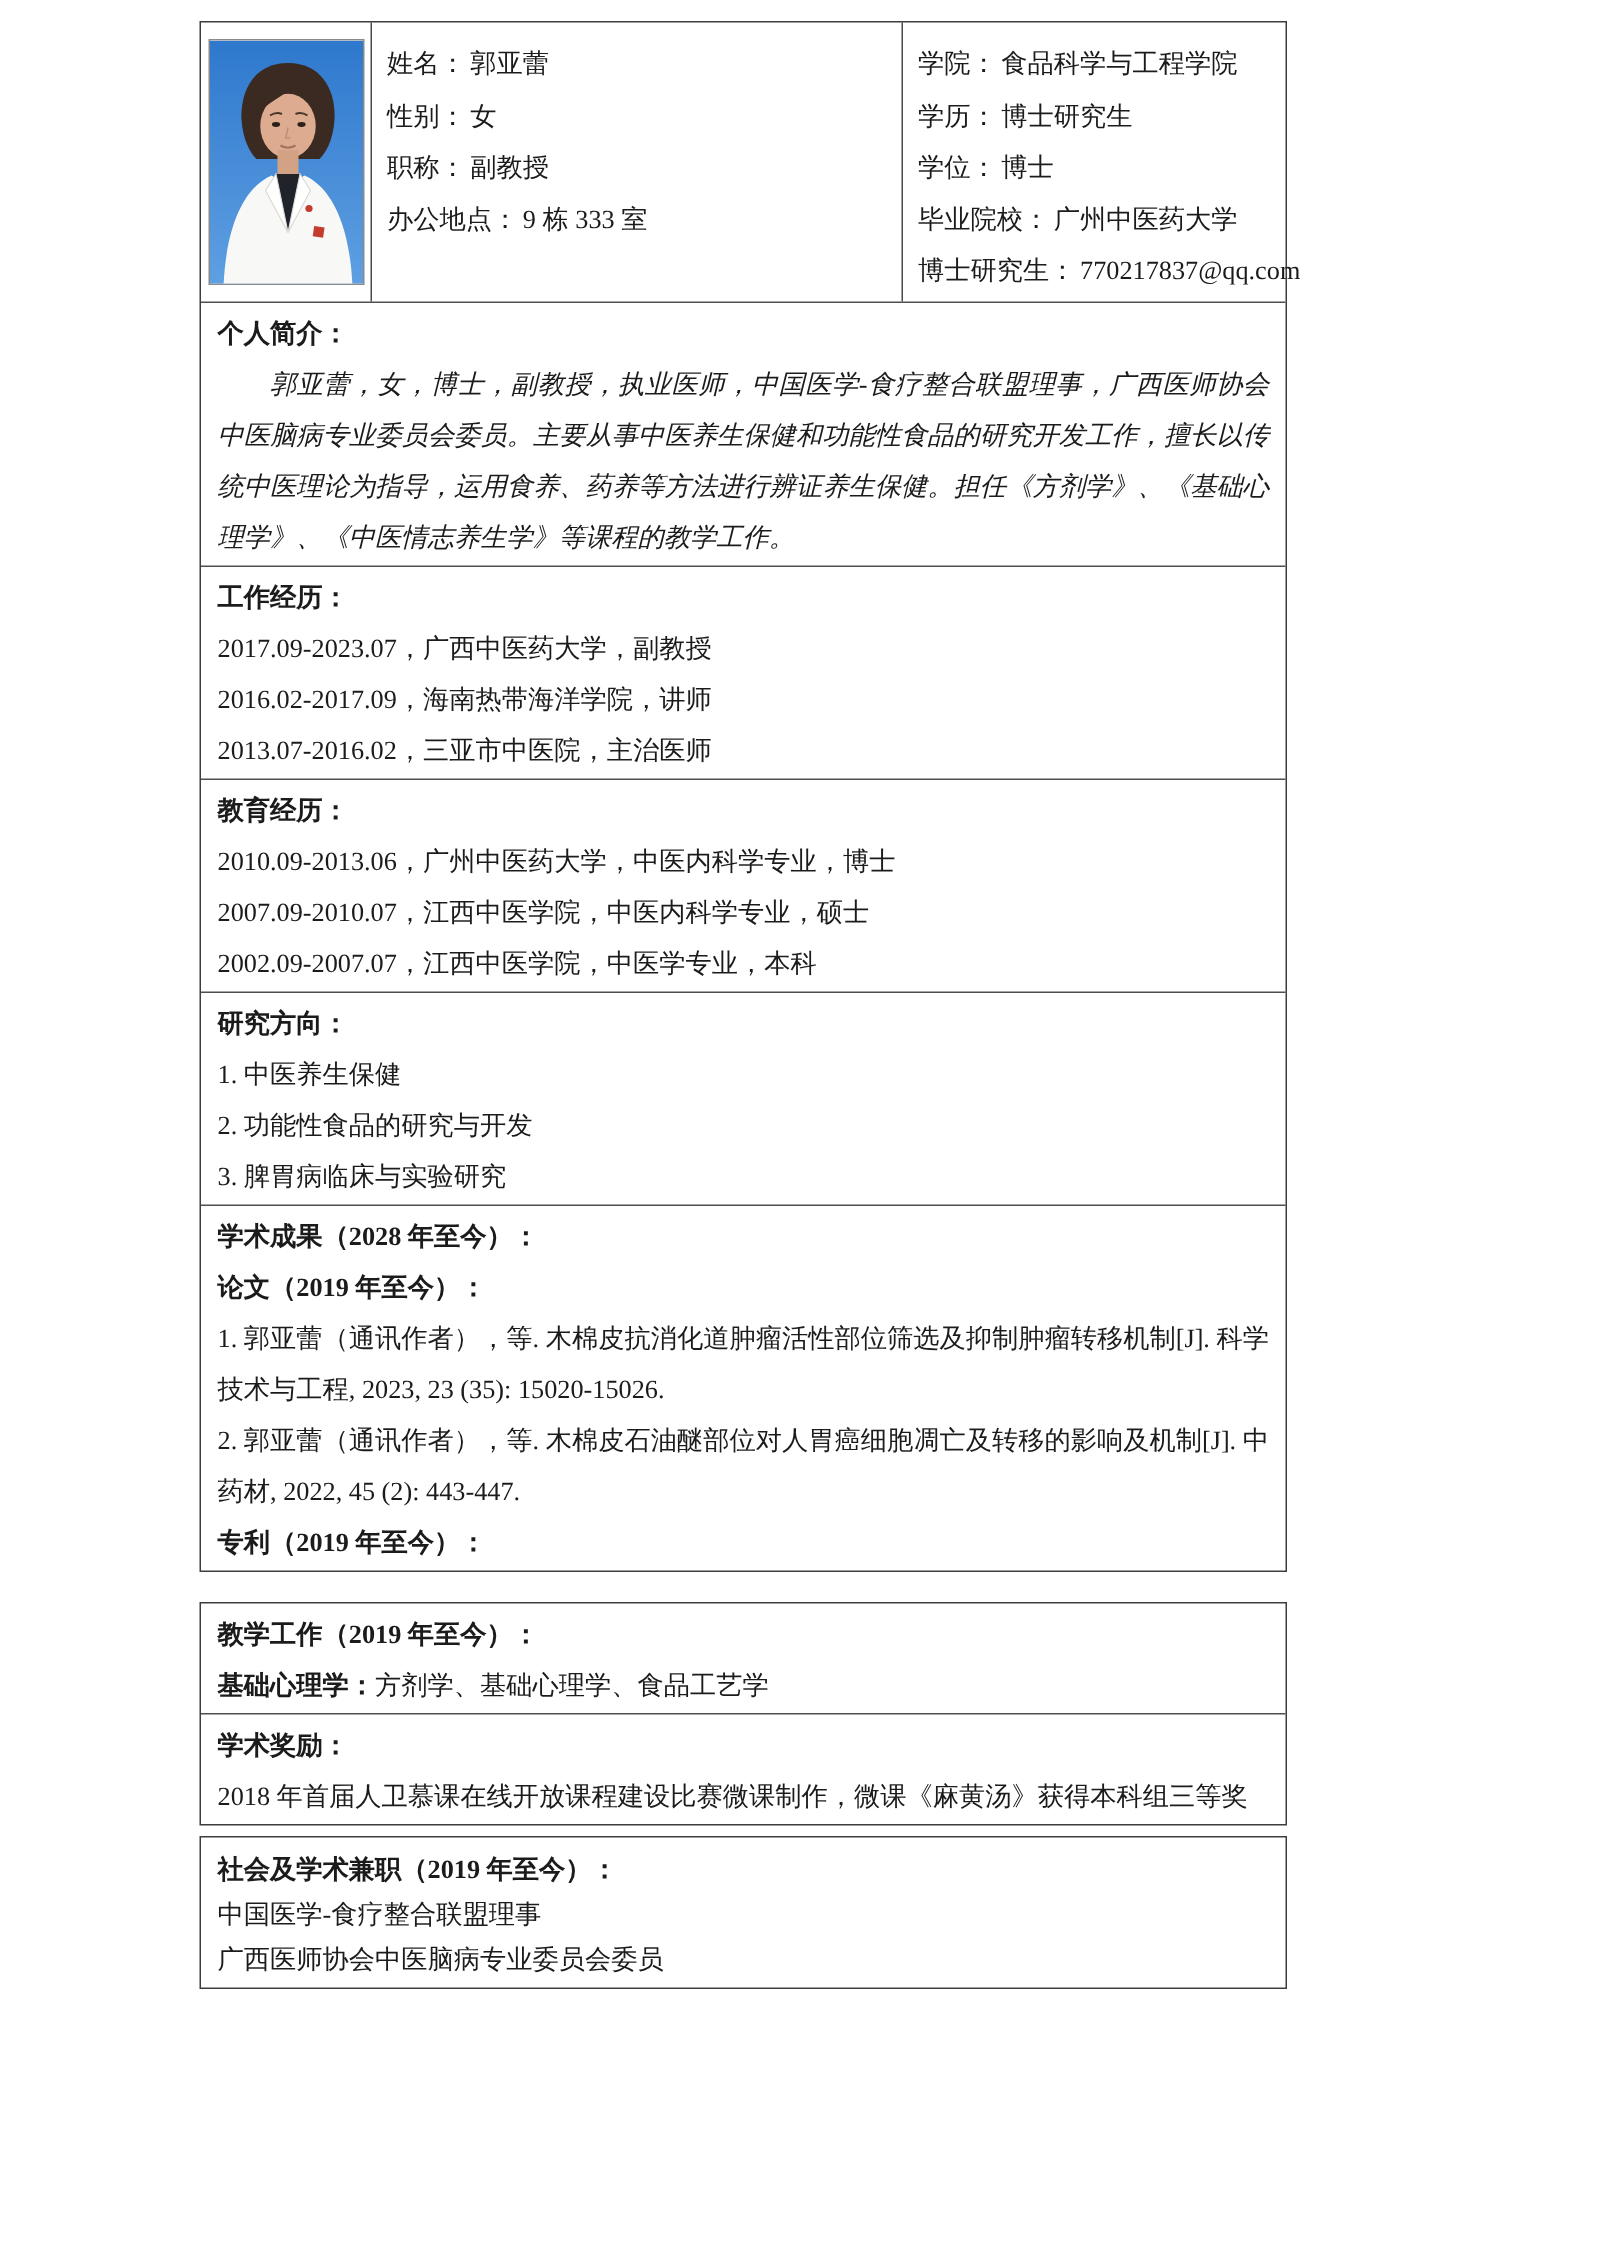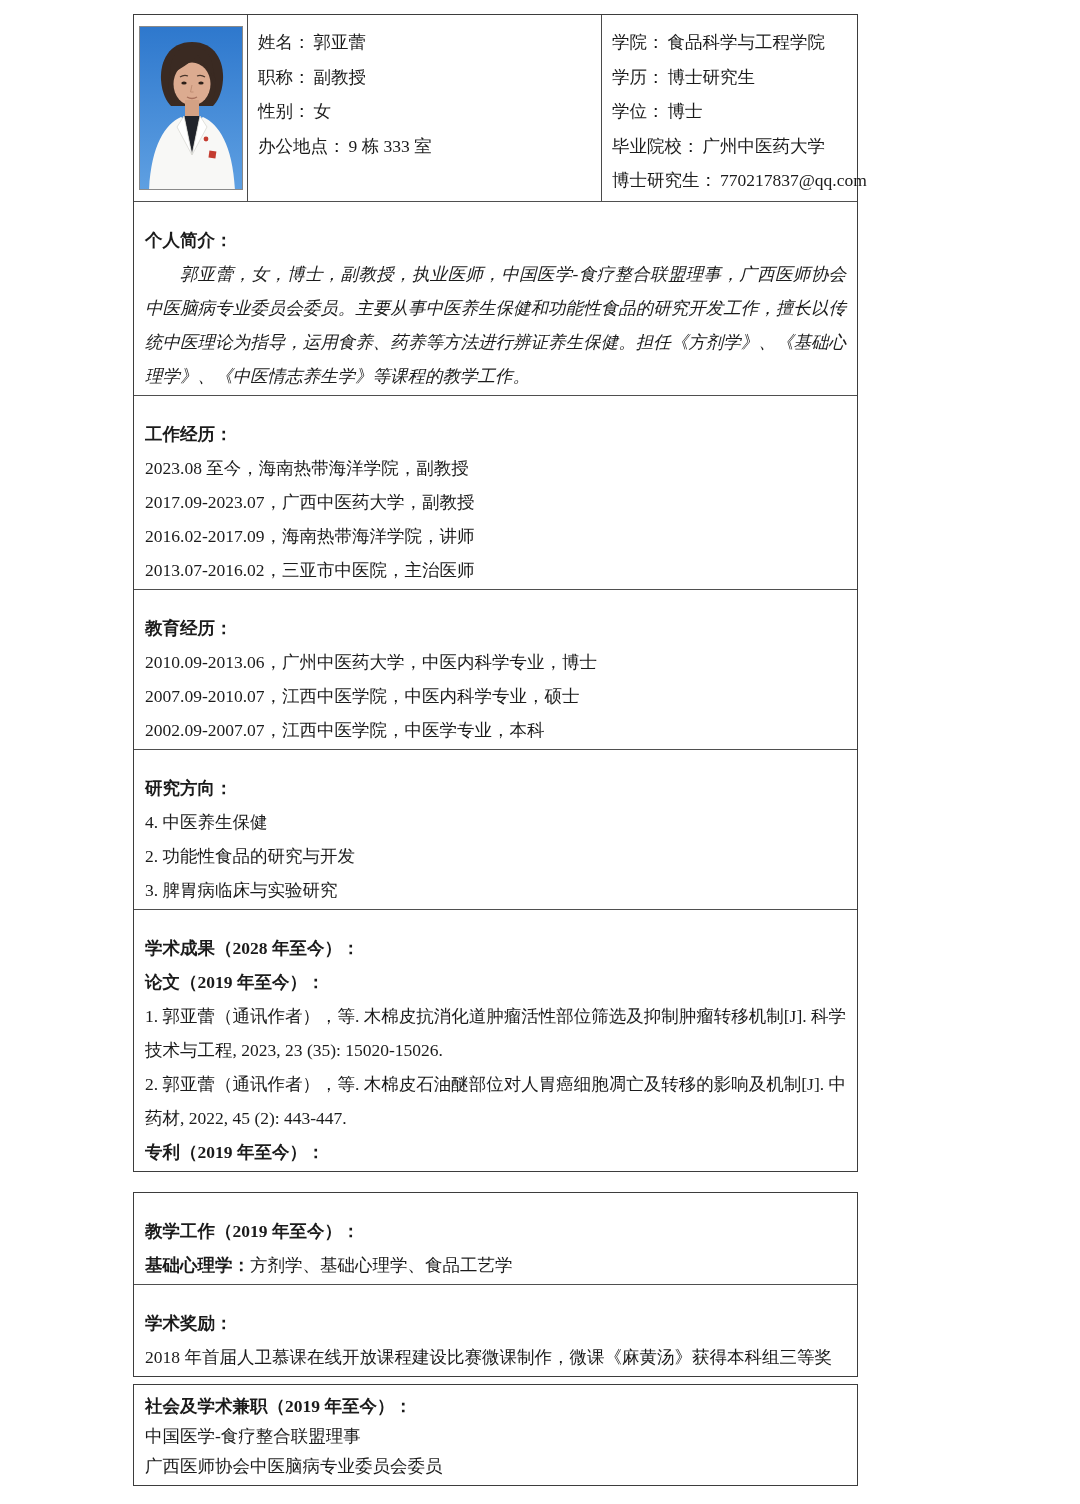--- a/index.html
+++ b/index.html
@@ -23,21 +23,21 @@
   }
   .photo-frame { width: 104px; height: 164px; border: 1px solid #8a8a8a; overflow: hidden; }
   .photo-frame svg { display: block; }
   .info-col { padding: 10px 6px 0 10px; }
   .info-col.left  { width: 353px; flex: 0 0 353px; }
   .info-col.right { flex: 1; border-left: 1px solid #4a4a4a; }
   .info-line { line-height: 34.5px; font-size: 17.5px; white-space: nowrap; }
   .lbl { margin-right: 3px; }
 
   
-  .sec { border-top: 1px solid #4f4f4f; padding: 21px 11px 2px 11px; font-size: 17.5px; line-height: 34px; }
+  .sec { border-top: 1px solid #4f4f4f; padding: 3px 11px 2px 11px; font-size: 17.5px; line-height: 34px; }
   .sec.nb { border-top: none; }
   .sec-title { font-weight: bold; }
   .b { font-weight: bold; }
   .just { text-align: justify; }
   .indent { text-indent: 2em; font-style: italic; }
   .sec3 { line-height: 30px; padding: 6px 11px 4px 11px; }
 
   .gap.g20 { height: 20px; }
   .gap.g7  { height: 7px; }
 </style>
@@ -87,57 +87,56 @@
             <path d="M60 89 L52 128 L67 100 Z" fill="#ffffff" stroke="#d9d9d4" stroke-width="0.8"></path>
 
             <circle cx="66" cy="112" r="2.4" fill="#c43c30"></circle>
             <rect x="69" y="124" width="7" height="7" fill="#c43c30" transform="rotate(8 72 127)"></rect>
           </svg>
         </div>
       </div>
 
       <div class="info-col left">
         <div class="info-line"><span class="lbl">姓名：</span><span>郭亚蕾</span></div>
+        <div class="info-line"><span class="lbl">性别：</span><span>女</span></div>
         <div class="info-line"><span class="lbl">职称：</span><span>副教授</span></div>
-        <div class="info-line"><span class="lbl">性别：</span><span>女</span></div>
         <div class="info-line"><span class="lbl">办公地点：</span><span>9 栋 333 室</span></div>
       </div>
 
       <div class="info-col right">
         <div class="info-line"><span class="lbl">学院：</span><span>食品科学与工程学院</span></div>
         <div class="info-line"><span class="lbl">学历：</span><span>博士研究生</span></div>
         <div class="info-line"><span class="lbl">学位：</span><span>博士</span></div>
         <div class="info-line"><span class="lbl">毕业院校：</span><span>广州中医药大学</span></div>
         <div class="info-line"><span class="lbl">博士研究生：</span><span>770217837@qq.com</span></div>
       </div>
     </div>
 
     <div class="sec">
       <div class="sec-title">个人简介：</div>
       <p class="just indent">郭亚蕾，女，博士，副教授，执业医师，中国医学-食疗整合联盟理事，广西医师协会中医脑病专业委员会委员。主要从事中医养生保健和功能性食品的研究开发工作，擅长以传统中医理论为指导，运用食养、药养等方法进行辨证养生保健。担任《方剂学》、《基础心理学》、《中医情志养生学》等课程的教学工作。</p>
     </div>
 
     <div class="sec">
       <div class="sec-title">工作经历：</div>
-      <div>2023.08 至今，海南热带海洋学院，副教授</div>
       <div>2017.09-2023.07，广西中医药大学，副教授</div>
       <div>2016.02-2017.09，海南热带海洋学院，讲师</div>
       <div>2013.07-2016.02，三亚市中医院，主治医师</div>
     </div>
 
     <div class="sec">
       <div class="sec-title">教育经历：</div>
       <div>2010.09-2013.06，广州中医药大学，中医内科学专业，博士</div>
       <div>2007.09-2010.07，江西中医学院，中医内科学专业，硕士</div>
       <div>2002.09-2007.07，江西中医学院，中医学专业，本科</div>
     </div>
 
     <div class="sec">
       <div class="sec-title">研究方向：</div>
-      <div>4. 中医养生保健</div>
+      <div>1. 中医养生保健</div>
       <div>2. 功能性食品的研究与开发</div>
       <div>3. 脾胃病临床与实验研究</div>
     </div>
 
     <div class="sec">
       <div class="sec-title">学术成果（2028 年至今）：</div>
       <div class="sec-title">论文（2019 年至今）：</div>
       <p class="just">1. 郭亚蕾（通讯作者），等. 木棉皮抗消化道肿瘤活性部位筛选及抑制肿瘤转移机制[J]. 科学技术与工程, 2023, 23 (35): 15020-15026.</p>
       <p class="just">2. 郭亚蕾（通讯作者），等. 木棉皮石油醚部位对人胃癌细胞凋亡及转移的影响及机制[J]. 中药材, 2022, 45 (2): 443-447.</p>
       <div class="sec-title">专利（2019 年至今）：</div>

